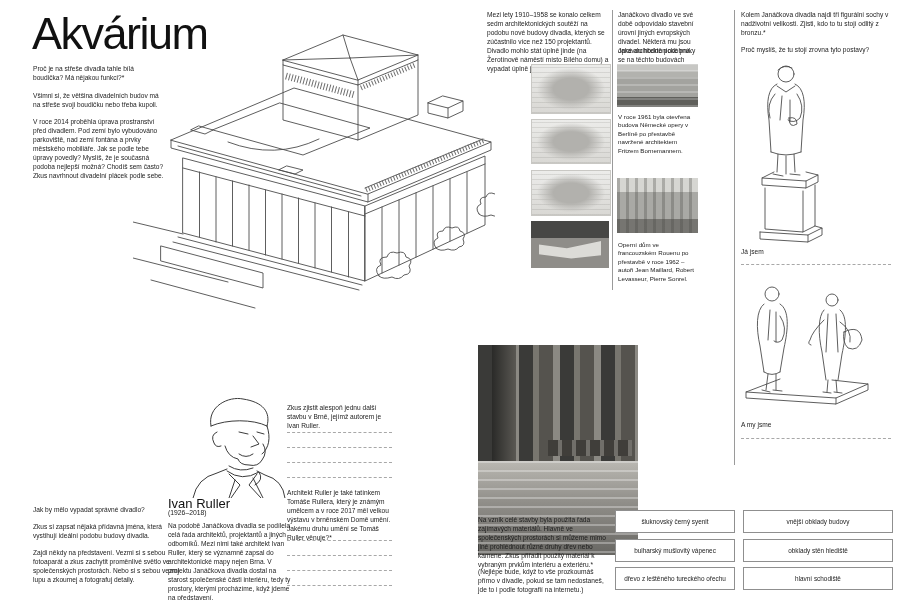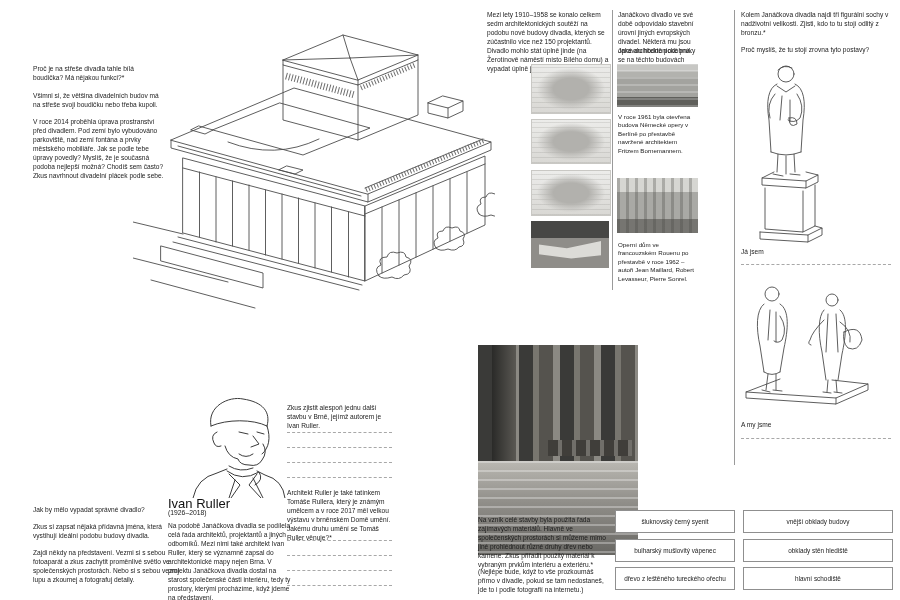--- a/index.html
+++ b/index.html
@@ -43,20 +43,21 @@
   .mat-box{box-sizing:border-box;border:1px solid #8f8f8f;background:#fff;
       display:flex;align-items:center;justify-content:center;text-align:center;
       font-size:6.4px;color:#222;padding:2px;}
   svg{display:block;}
 </style>
 </head>
 <body>
 
 <div id="page">
 
+  <h1 class="title abs" style="left:32px;top:8px;">Akvárium</h1>
 
   <div class="abs body-txt" style="left:33px;top:64px;width:132px;">Proč je na střeše divadla tahle bílá boudička? Má nějakou funkci?*</div>
   <div class="abs body-txt" style="left:33px;top:91px;width:132px;">Všimni si, že většina divadelních budov má na střeše svoji boudičku nebo třeba kupoli.</div>
   <div class="abs body-txt" style="left:33px;top:117px;width:136px;">V roce 2014 proběhla úprava prostranství před divadlem. Pod zemí bylo vybudováno parkoviště, nad zemí fontána a prvky městského mobiliáře. Jak se podle tebe úpravy povedly? Myslíš, že je současná podoba nejlepší možná? Chodíš sem často? Zkus navrhnout divadelní plácek podle sebe.</div>
 
   <svg class="abs" style="left:133px;top:18px;" width="362" height="296" viewBox="0 0 362 296">
     <g fill="none" stroke="#4c4c4c" stroke-width="0.9" stroke-linejoin="round" stroke-linecap="round">
 
       <path d="M0,204 L50,216"></path>
       <path d="M0,240 L95,264"></path>

